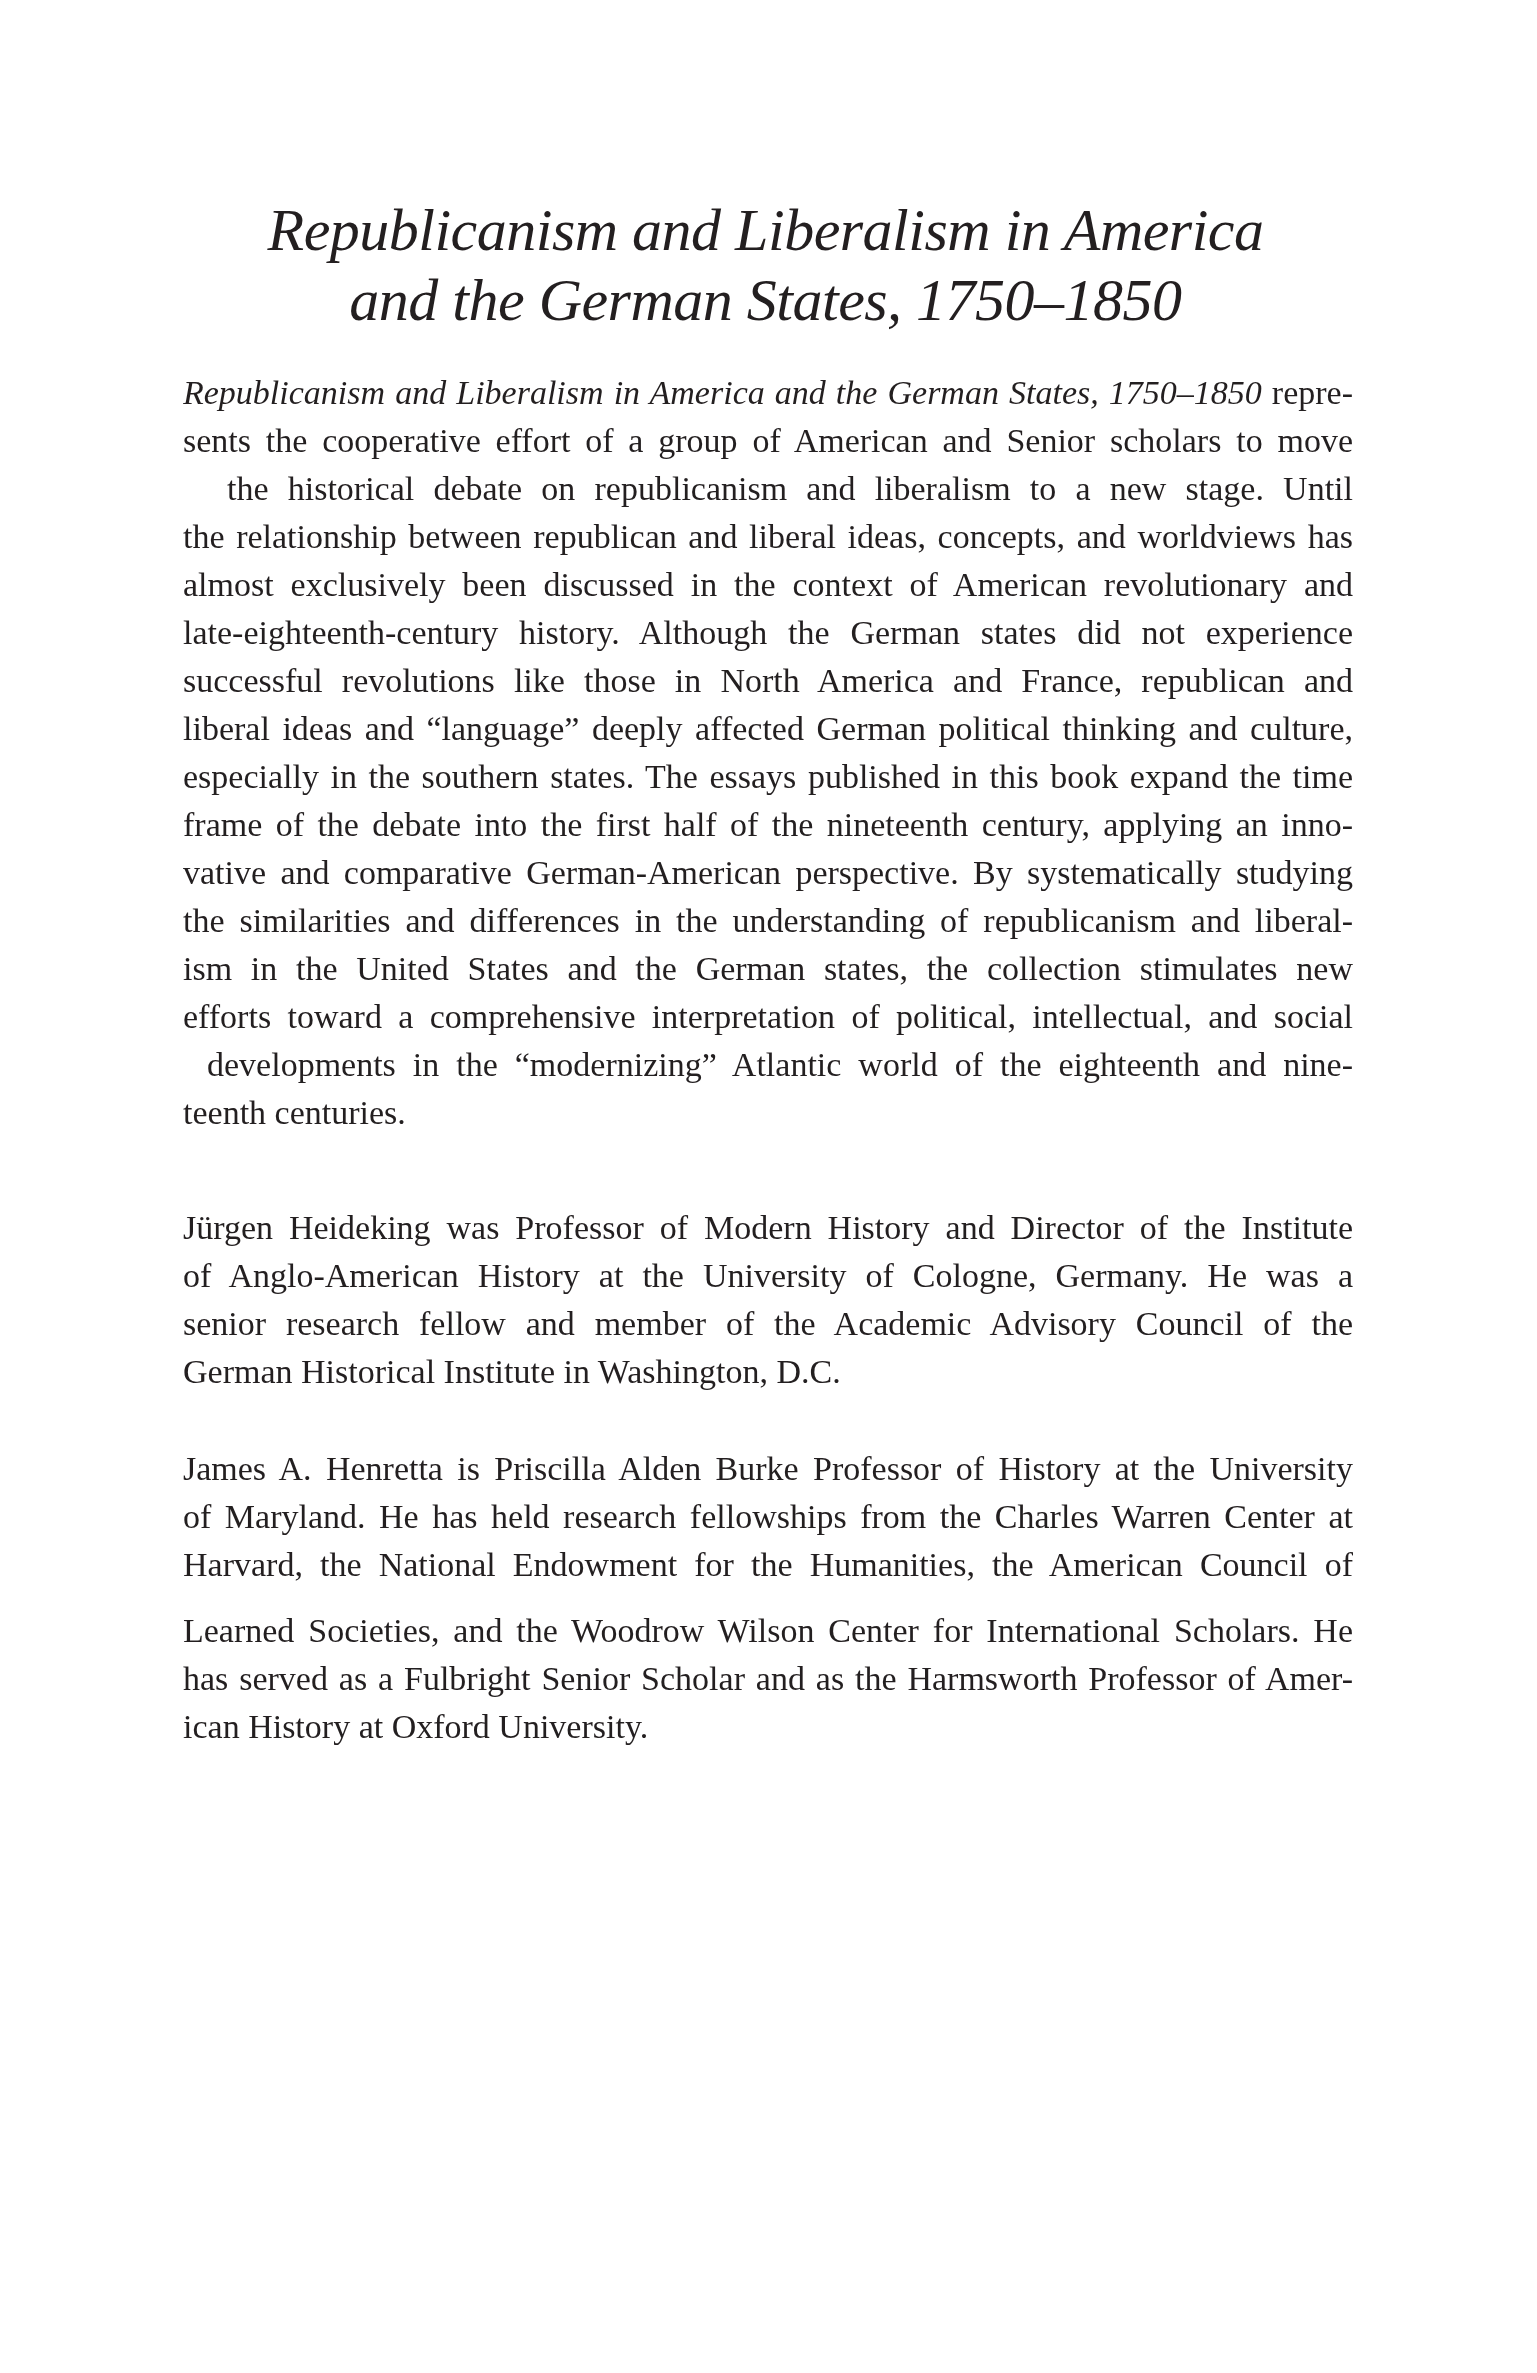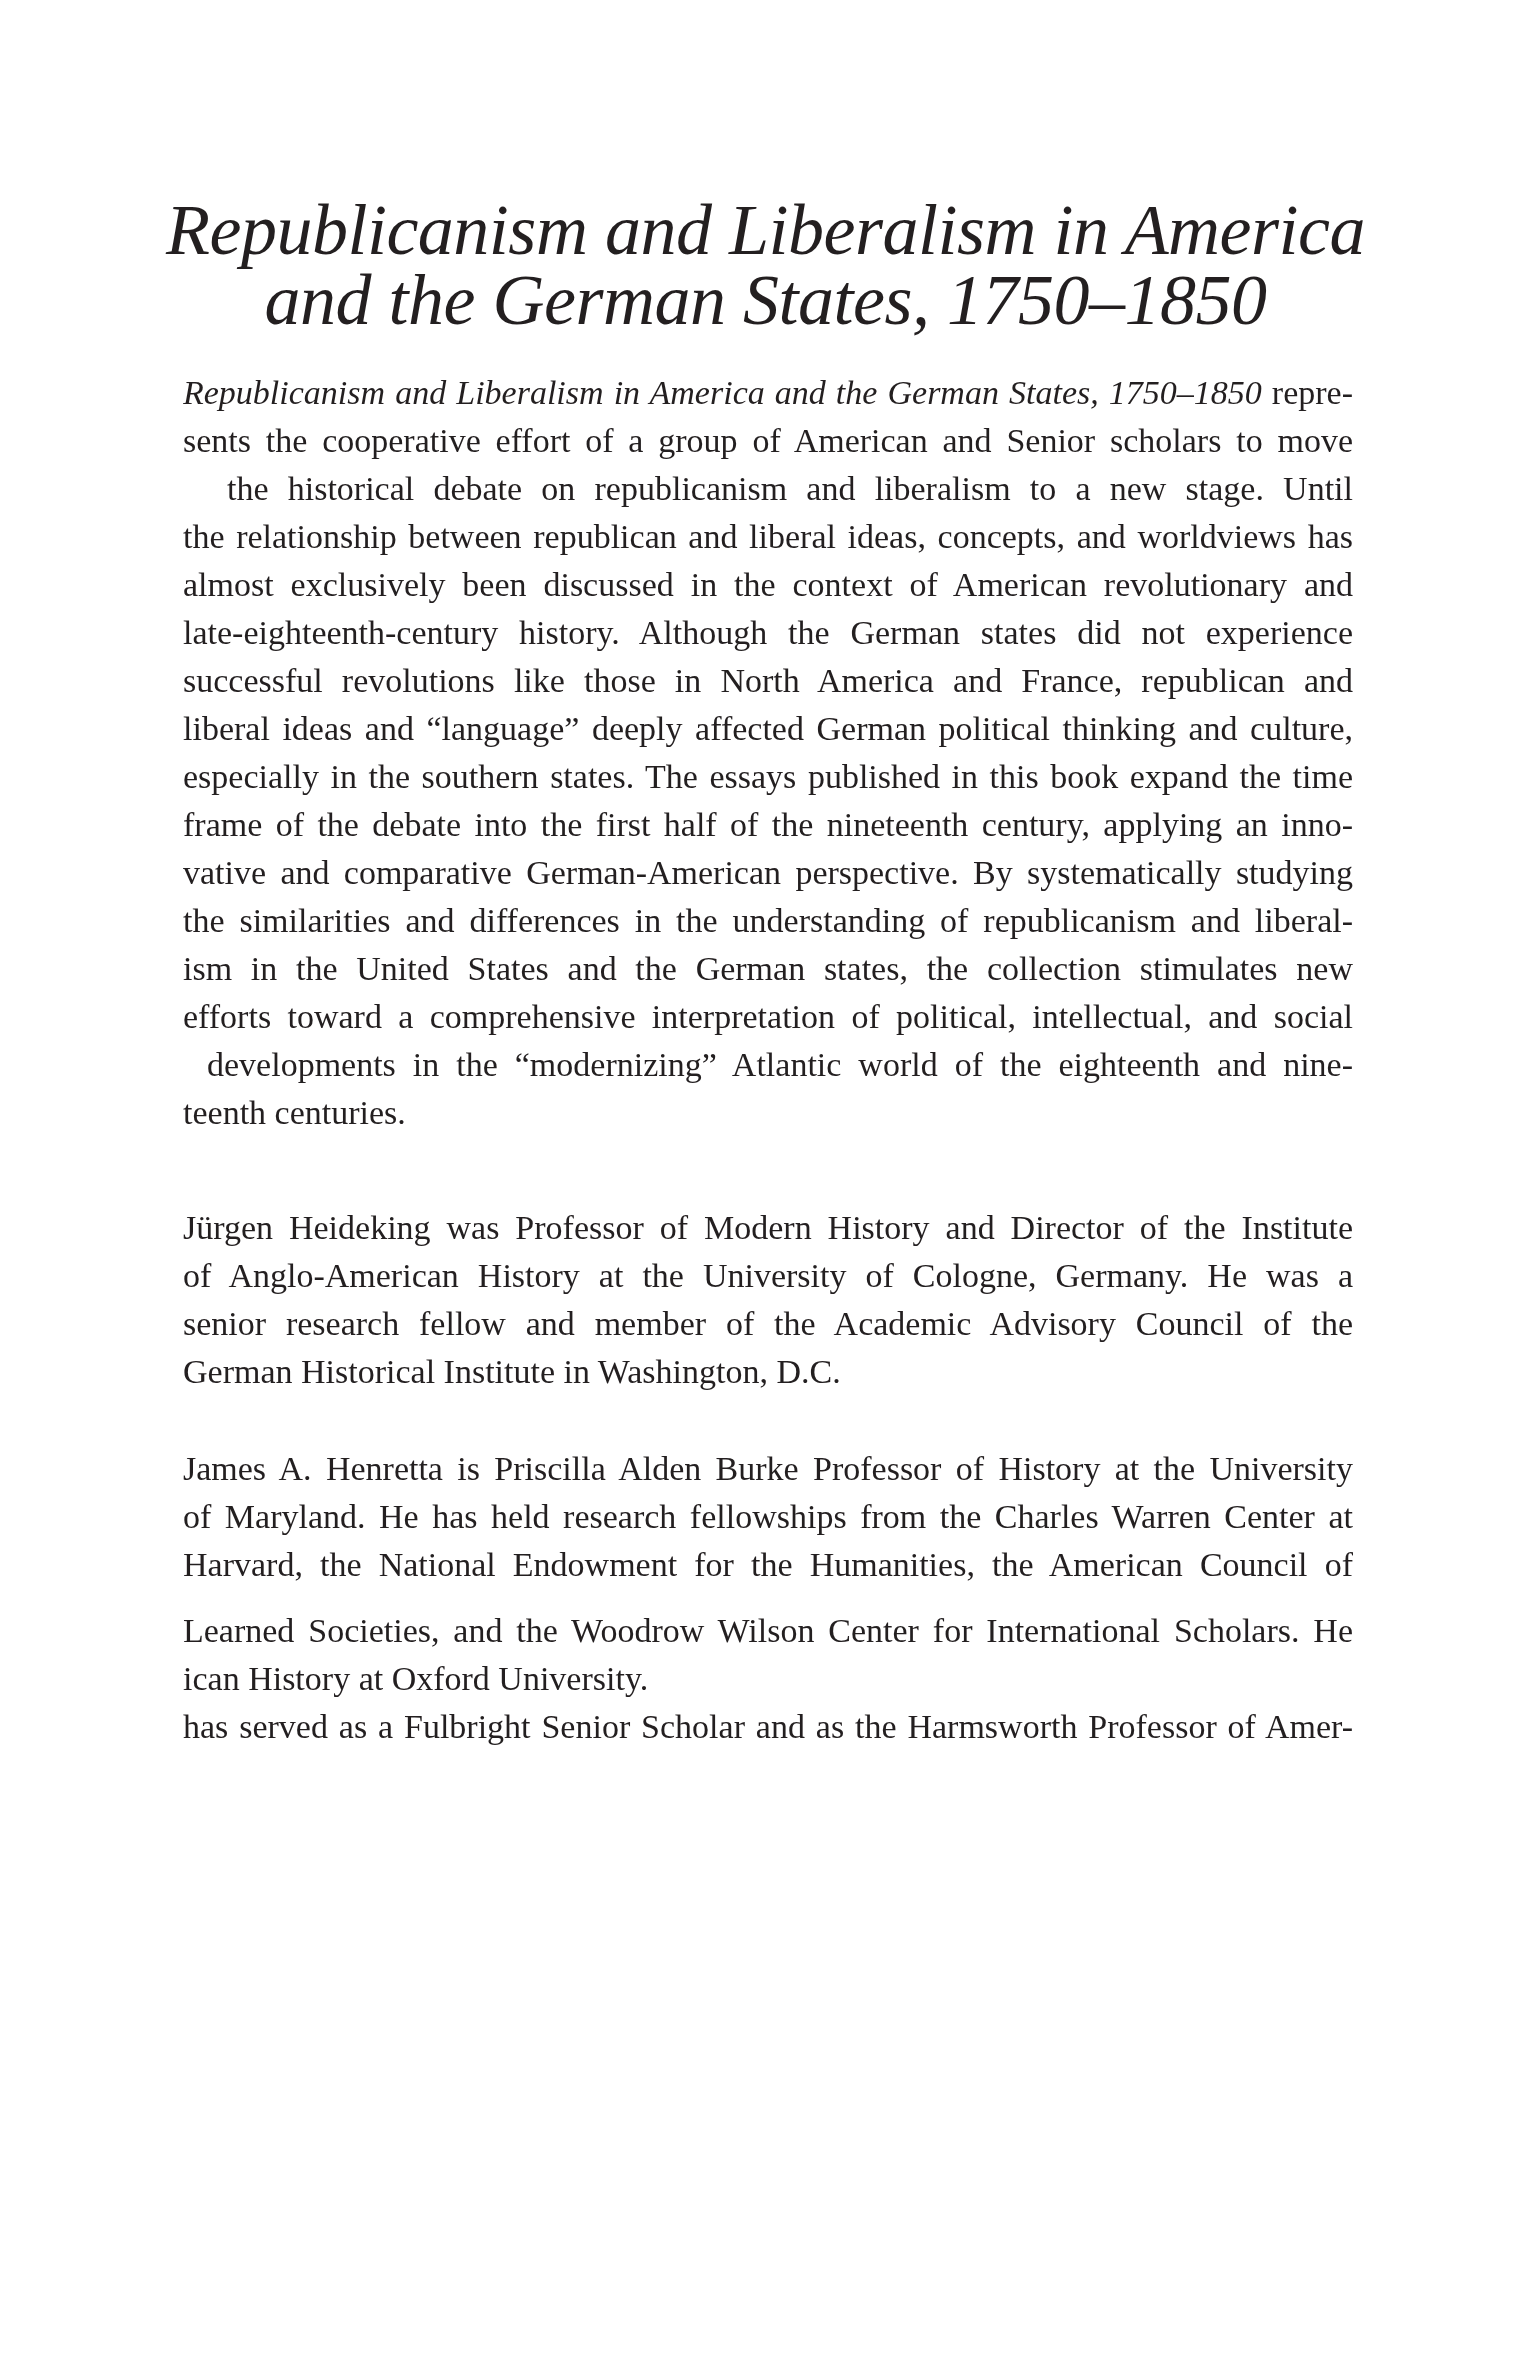--- a/index.html
+++ b/index.html
@@ -1,19 +1,19 @@
 <!DOCTYPE html>
 <html><head>
 <meta charset="utf-8">
 <style>
   html, body { margin: 0; padding: 0; background: #ffffff; }
   body { width: 1537px; height: 2373px; position: relative; overflow: hidden;
          font-family: "Liberation Serif", "DejaVu Serif", serif; color: #231f20; }
   .title { position: absolute; left: 0; top: 195px; width: 1531px; text-align: center;
-           font-style: italic; font-size: 72px; line-height: 70px; letter-spacing: -0.5px; }
+           font-style: italic; font-size: 60px; line-height: 70px; letter-spacing: -0.5px; }
   .title div { display: block; }
   .text-block { position: absolute; left: 183px; width: 1170px;
                 font-size: 34px; line-height: 48px; text-align: justify; }
   .para1 { top: 369px; }
   .para2 { top: 1204px; }
   .para3 { top: 1445px; }
   .line { display: block; text-align: justify; text-align-last: justify; white-space: nowrap; height: 48px; }
   .line.last { text-align-last: left; }
   .ital { font-style: italic; }
 </style>
@@ -49,16 +49,16 @@
   <div class="line" style="white-space: normal; overflow: hidden;">of Anglo-American History at the University of Cologne, Germany. He was a</div>
   <div class="line" style="white-space: normal; overflow: hidden;">senior research fellow and member of the Academic Advisory Council of the</div>
   <div class="line last" style="white-space: normal; overflow: hidden;">German Historical Institute in Washington, D.C.</div>
 </div>
 
 <div class="text-block para3">
   <div class="line" style="white-space: normal; overflow: hidden;">James A. Henretta is Priscilla Alden Burke Professor of History at the University</div>
   <div class="line" style="white-space: normal; overflow: hidden;">of Maryland. He has held research fellowships from the Charles Warren Center at</div>
   <div class="line" style="white-space: normal; overflow: hidden;">Harvard, the National Endowment for the Humanities, the American Council of</div>
   <div class="line" style="white-space: normal; overflow: hidden; margin-top: 18px;">Learned Societies, and the Woodrow Wilson Center for International Scholars. He</div>
+  <div class="line" style="white-space: normal; overflow: hidden;">has served as a Fulbright Senior Scholar and as the Harmsworth Professor of Amer-</div>
   <div class="line last" style="white-space: normal; overflow: hidden;">ican History at Oxford University.</div>
-  <div class="line" style="white-space: normal; overflow: hidden;">has served as a Fulbright Senior Scholar and as the Harmsworth Professor of Amer-</div>
 </div>
 
 
 </body></html>

